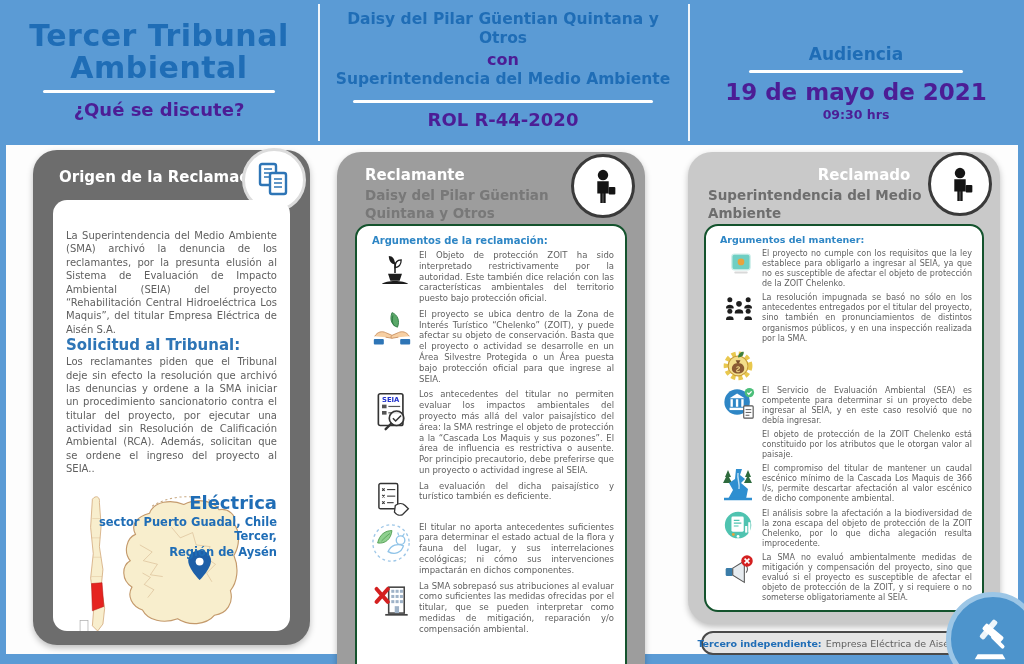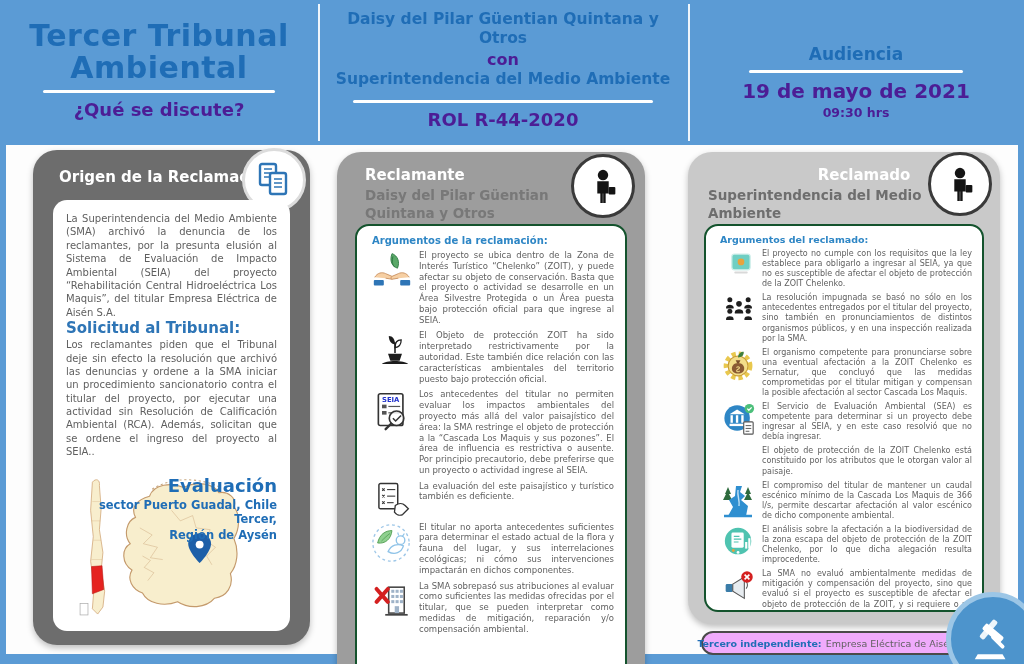--- a/index.html
+++ b/index.html
@@ -16,38 +16,38 @@
   .vdiv{position:absolute;top:4px;height:137px;width:2px;background:rgba(255,255,255,.9);z-index:3;}
   .hr-white{height:3px;background:#fff;border-radius:2px;margin:6px auto;}
   .t-blue{color:#1f6db6;font-weight:bold;}
   .t-white{color:#4c1d95;font-weight:bold;}
   .hdr-title{font-size:30px;line-height:1.07;margin-top:20px;letter-spacing:.5px;}
   .hdr-question{font-size:18px;}
   .hdr-parties{font-size:15.5px;line-height:1.25;margin:10px auto 0;max-width:345px;}
   .hdr-con{font-size:16px;margin-top:1px;}
   .hdr-rol{font-size:18px;margin-top:6px;}
   .hdr-aud{font-size:17px;margin-top:44px;}
-  .hdr-date{font-size:20px;margin-top:6px;}
+  .hdr-date{font-size:23px;margin-top:6px;}
   .hdr-time{font-size:12.5px;margin-top:2px;}
 
   
   .card{position:absolute;border-radius:24px;z-index:2;box-shadow:0 3px 6px rgba(0,0,0,.25);}
   .card1{left:33px;top:150px;width:277px;height:495px;background:#6d6d6d;}
   .card2{left:337px;top:152px;width:308px;height:578px;background:#9d9d9d;}
   .card3{left:688px;top:152px;width:312px;height:472px;background:#c9c9c9;}
   .card-title{color:#fff;font-weight:bold;}
   .circle-badge{position:absolute;width:58px;height:58px;border-radius:50%;background:#fff;
                 border:3px solid #dcdcdc;display:flex;align-items:center;justify-content:center;}
   .panel{position:absolute;background:#fff;border-radius:14px;}
   .panel-bordered{border:2px solid #14532d;}
   .jtext{color:#5f5f5f;text-align:justify;margin:0;}
 
   
   .c1-title{font-size:15px;padding:18px 0 0 26px;}
-  .c1-panel{left:20px;right:20px;top:50px;bottom:14px;padding:12px 13px;overflow:hidden;}
+  .c1-panel{left:20px;right:20px;top:50px;bottom:14px;padding:29px 13px;overflow:hidden;}
   .c1-p{font-size:10px;line-height:1.34;}
   .c1-label{color:#2e75b6;font-weight:bold;font-size:15px;margin:0 0 1px;}
   .mapwrap{position:relative;margin-top:6px;height:168px;}
   .map-caption{position:absolute;right:0;top:10px;text-align:right;z-index:2;}
   .map-caption .big{font-size:18px;color:#1f6db6;font-weight:bold;}
   .map-caption .small{font-size:11.5px;color:#1f6db6;font-weight:bold;line-height:1.25;margin-top:2px;}
 
   
   .role{font-size:15px;padding:14px 0 0 28px;}
   .cname{font-weight:bold;font-size:13.5px;line-height:1.3;padding:3px 70px 0 28px;}
@@ -65,21 +65,21 @@
   .c2-panel .arg-ic{width:44px;padding-right:7px;}
   .c2-panel .jtext{font-size:8.5px;line-height:1.27;}
 
   .c3-panel{left:16px;right:16px;top:72px;bottom:12px;padding:8px 10px;overflow:hidden;}
   .c3-panel .args-title{font-size:9.5px;margin:0 0 4px 4px;}
   .c3-panel .arg{margin-bottom:4px;}
   .c3-panel .arg-ic{width:40px;padding-right:6px;}
   .c3-panel .jtext{font-size:8px;line-height:1.26;}
 
   
-  .pill{position:absolute;left:701px;top:631px;width:268px;height:20px;background:#f0abfc;
+  .pill{position:absolute;left:701px;top:631px;width:268px;height:20px;background:#e5e5e5;
         border:2px solid #4a4a4a;border-radius:12px;z-index:3;display:flex;align-items:center;justify-content:center;
         font-size:9.5px;white-space:nowrap;text-align:center;}
   .pill .lbl{color:#1f6db6;font-weight:bold;margin-right:4px;}
   .pill .val{color:#5f5f5f;}
   .gavel-circle{position:absolute;left:946px;top:592px;width:84px;height:84px;border-radius:50%;
         background:#4d94cc;border:5px solid #9cc6e6;z-index:5;display:flex;align-items:center;justify-content:center;}
   svg{display:block;}
 </style>
 </head>
 <body>
@@ -141,21 +141,21 @@
           <path d="M95 24 C100 10 120 8 134 14 C150 6 168 10 174 20 C184 18 195 26 191 36 C199 46 197 62 191 72 C197 86 195 102 187 112 C191 126 183 138 169 140 C159 152 139 152 127 144 C111 150 93 146 87 134 C75 130 69 118 75 108 C63 100 63 84 73 78 C65 68 69 52 79 48 C73 36 81 28 95 24 Z" fill="#f8eecd" stroke="#c49a6c" stroke-width="1.3"></path>
           <path d="M84 60l14 8-10 10 16 4-8 12 14 2M120 40l10 12 14-6 4 14 16 2-6 12 12 8-10 10 6 10" fill="none" stroke="#c49a6c" stroke-width="0.8" opacity="0.55"></path>
           <path d="M87 92l9 5-7 8 11 6-7 9" fill="none" stroke="#c49a6c" stroke-width="0.8" opacity="0.55"></path>
 
           <path d="M152 66c8 0 13 6 13 12 0 9-13 22-13 22s-13-13-13-22c0-6 5-12 13-12z" fill="#1d5fa8"></path>
           <circle cx="152" cy="79" r="4.5" fill="#fff"></circle>
 
           <rect x="16" y="146" width="9" height="13" fill="#fff" stroke="#aaa" stroke-width="0.8"></rect>
         </svg>
         <div class="map-caption">
-          <div class="big">Evaluación</div>
+          <div class="big">Eléctrica</div>
           <div class="small">sector Puerto Guadal, Chile Tercer,</div>
           <div class="small">Región de Aysén</div>
         </div>
       </div>
     </div>
   </div>
 
   <div class="card card2 c2">
     <div class="card-title role">Reclamante</div>
     <div class="cname">Daisy del Pilar Güentian Quintana y Otros</div>
@@ -164,43 +164,43 @@
         <circle cx="20" cy="8.5" r="5.5" fill="#141414"></circle>
         <path d="M14 15h12v13h-3.2v10h-2.6v-10h-0.4v10h-2.6v-10H14z" fill="#141414"></path>
         <rect x="26" y="21" width="7" height="8" rx="1" fill="#141414"></rect>
       </svg>
     </div>
     <div class="panel panel-bordered c2-panel">
       <div class="args-title">Argumentos de la reclamación:</div>
 
       <div class="arg">
         <span class="arg-ic">
+          <svg width="34" height="40" viewBox="0 0 44 44">
+            <path d="M22 26V12" stroke="#1c1c1c" stroke-width="2"></path>
+            <path d="M22 15c-6-1-8-6-8-11 5 0 8 4 8 11z" fill="#1c1c1c"></path>
+            <path d="M22 19c6-1 8-6 8-10-5 0-8 3-8 10z" fill="none" stroke="#1c1c1c" stroke-width="1.6"></path>
+            <path d="M13 27h18l-3 9H16z" fill="#1c1c1c"></path>
+            <path d="M5 40c5-5 29-5 34 0z" fill="#1c1c1c"></path>
+          </svg>
+        </span>
+        <p class="jtext">El Objeto de protección ZOIT ha sido interpretado restrictivamente por la autoridad. Este también dice relación con las características ambientales del territorio puesto bajo protección oficial.</p>
+      </div>
+
+      <div class="arg">
+        <span class="arg-ic">
           <svg width="40" height="40" viewBox="0 0 44 44">
             <path d="M22 4c6 2 9 9 6 16-6-2-9-8-6-16z" fill="#5aa868" stroke="#2f7a44" stroke-width="1"></path>
             <path d="M23 7c-1 5-1 9 2 12" fill="none" stroke="#2f7a44" stroke-width="1.1"></path>
             <path d="M3 30c3-5 8-6 12-4l7 3c2 1 1 4-1 3l-6-1" fill="#f6cfa3" stroke="#c98f5f" stroke-width="1"></path>
             <path d="M41 30c-3-5-8-6-12-4l-7 3c-2 1-1 4 1 3l6-1" fill="#f6cfa3" stroke="#c98f5f" stroke-width="1"></path>
             <rect x="2" y="33" width="11" height="6" rx="1" fill="#2e75b6"></rect>
             <rect x="31" y="33" width="11" height="6" rx="1" fill="#2e75b6"></rect>
           </svg>
         </span>
         <p class="jtext">El proyecto se ubica dentro de la Zona de Interés Turístico “Chelenko” (ZOIT), y puede afectar su objeto de conservación. Basta que el proyecto o actividad se desarrolle en un Área Silvestre Protegida o un Área puesta bajo protección oficial para que ingrese al SEIA.</p>
-      </div>
-
-      <div class="arg">
-        <span class="arg-ic">
-          <svg width="34" height="40" viewBox="0 0 44 44">
-            <path d="M22 26V12" stroke="#1c1c1c" stroke-width="2"></path>
-            <path d="M22 15c-6-1-8-6-8-11 5 0 8 4 8 11z" fill="#1c1c1c"></path>
-            <path d="M22 19c6-1 8-6 8-10-5 0-8 3-8 10z" fill="none" stroke="#1c1c1c" stroke-width="1.6"></path>
-            <path d="M13 27h18l-3 9H16z" fill="#1c1c1c"></path>
-            <path d="M5 40c5-5 29-5 34 0z" fill="#1c1c1c"></path>
-          </svg>
-        </span>
-        <p class="jtext">El Objeto de protección ZOIT ha sido interpretado restrictivamente por la autoridad. Este también dice relación con las características ambientales del territorio puesto bajo protección oficial.</p>
       </div>
 
       <div class="arg">
         <span class="arg-ic">
           <svg width="40" height="44" viewBox="0 0 44 44">
             <rect x="7" y="3" width="27" height="35" rx="2" fill="#fff" stroke="#333" stroke-width="1.8"></rect>
             <text x="11" y="12" font-size="7.5" font-weight="bold" fill="#2233cc">SEIA</text>
             <rect x="11" y="15" width="5" height="4" fill="#555"></rect>
               <path d="M18 17h13" stroke="#555" stroke-width="1.3"></path>
             <rect x="11" y="22" width="5" height="4" fill="#555"></rect>
@@ -219,21 +219,21 @@
             <rect x="6" y="3" width="23" height="31" rx="2" fill="#fff" stroke="#333" stroke-width="1.8"></rect>
             <path d="M10 9l3 3m0-3l-3 3" stroke="#333" stroke-width="1.3"></path>
               <path d="M16 10.5h10" stroke="#333" stroke-width="1.3"></path>
             <path d="M10 17l3 3m0-3l-3 3" stroke="#333" stroke-width="1.3"></path>
               <path d="M16 18.5h10" stroke="#333" stroke-width="1.3"></path>
             <path d="M10 25l3 3m0-3l-3 3" stroke="#333" stroke-width="1.3"></path>
               <path d="M16 26.5h8" stroke="#333" stroke-width="1.3"></path>
             <path d="M26 30c4-3 9-3 12 0l4 4-7 7c-4 2-8 0-10-3z" fill="#fff" stroke="#333" stroke-width="1.6"></path>
           </svg>
         </span>
-        <p class="jtext">La evaluación del este paisajístico y turístico también es deficiente.</p>
+        <p class="jtext">La evaluación del dicha paisajístico y turístico también es deficiente.</p>
       </div>
 
       <div class="arg">
         <span class="arg-ic">
           <svg width="42" height="42" viewBox="0 0 44 44">
             <circle cx="22" cy="22" r="19" fill="none" stroke="#9ec7e8" stroke-width="1.4" stroke-dasharray="3 3"></circle>
             <path d="M8 22c2-9 8-13 15-13-1 9-7 14-15 13z" fill="#8fd08f" stroke="#55a055" stroke-width="1"></path>
             <path d="M12 20c3-3 6-6 9-8" fill="none" stroke="#55a055" stroke-width="0.9"></path>
             <path d="M19 31c3-7 10-9 16-6-2 7-9 10-16 6z" fill="#fff" stroke="#8fc3e8" stroke-width="1.4"></path>
             <circle cx="32" cy="19" r="4.5" fill="#fff" stroke="#8fc3e8" stroke-width="1.4"></circle>
@@ -272,21 +272,21 @@
     <div class="card-title role">Reclamado</div>
     <div class="cname">Superintendencia del Medio Ambiente</div>
     <div class="circle-badge" style="right:8px;top:0;border-color:#3a3a3a">
       <svg width="38" height="38" viewBox="0 0 40 40">
         <circle cx="20" cy="8.5" r="5.5" fill="#141414"></circle>
         <path d="M14 15h12v13h-3.2v10h-2.6v-10h-0.4v10h-2.6v-10H14z" fill="#141414"></path>
         <rect x="26" y="21" width="7" height="8" rx="1" fill="#141414"></rect>
       </svg>
     </div>
     <div class="panel panel-bordered c3-panel">
-      <div class="args-title">Argumentos del reclamado:</div>
+      <div class="args-title">Argumentos del mantener:</div>
 
       <div class="arg">
         <span class="arg-ic">
           <svg width="30" height="30" viewBox="0 0 36 36">
             <rect x="7" y="6" width="22" height="19" rx="3" fill="#6fcfc3" stroke="#cfeeea" stroke-width="1.5"></rect>
             <circle cx="18" cy="15.5" r="4" fill="#e8a33d"></circle>
             <rect x="10" y="27" width="16" height="2.5" rx="1" fill="#d9d9d9"></rect>
           </svg>
         </span>
         <p class="jtext">El proyecto no cumple con los requisitos que la ley establece para obligarlo a ingresar al SEIA, ya que no es susceptible de afectar el objeto de protección de la ZOIT Chelenko.</p>
@@ -326,21 +326,20 @@
         <span class="arg-ic">
           <svg width="34" height="34" viewBox="0 0 36 36">
             <circle cx="17" cy="19" r="13" fill="none" stroke="#e9c84e" stroke-width="4.5" stroke-dasharray="4.5 3.2"></circle>
             <circle cx="17" cy="19" r="10.5" fill="#f3dd8a" stroke="#c79b33" stroke-width="1.2"></circle>
             <path d="M17 10c0-4 3-6 6-6 0 4-2 6-6 6z" fill="#3f7f3f"></path>
             <path d="M14.5 13h5l-1.6 3.5h-1.8z" fill="#7a4f2b"></path>
             <path d="M17 16c-4.5 0-6.5 3-6.5 6 0 3 2.5 5 6.5 5s6.5-2 6.5-5c0-3-2-6-6.5-6z" fill="#8a5a33"></path>
             <path d="M15.5 21c0-1.5 3-1.5 3 0s-3 1.5-3 3 3 1.5 3 0" fill="none" stroke="#f3dd8a" stroke-width="1.1"></path>
           </svg>
         </span>
-        <p class="jtext">El organismo competente para pronunciarse sobre una eventual afectación a la ZOIT Chelenko es Sernatur, que concluyó que las medidas comprometidas por el titular mitigan y compensan la posible afectación al sector Cascada Los Maquis.</p>
       </div>
 
       <div class="arg">
         <span class="arg-ic">
           <svg width="34" height="34" viewBox="0 0 36 36">
             <circle cx="16" cy="17" r="13.5" fill="#2e86c5"></circle>
             <path d="M8 13l8-5 8 5z" fill="#fff"></path>
             <rect x="9" y="14" width="2.5" height="8" fill="#fff"></rect>
               <rect x="14.7" y="14" width="2.5" height="8" fill="#fff"></rect>
               <rect x="20.4" y="14" width="2.5" height="8" fill="#fff"></rect>

